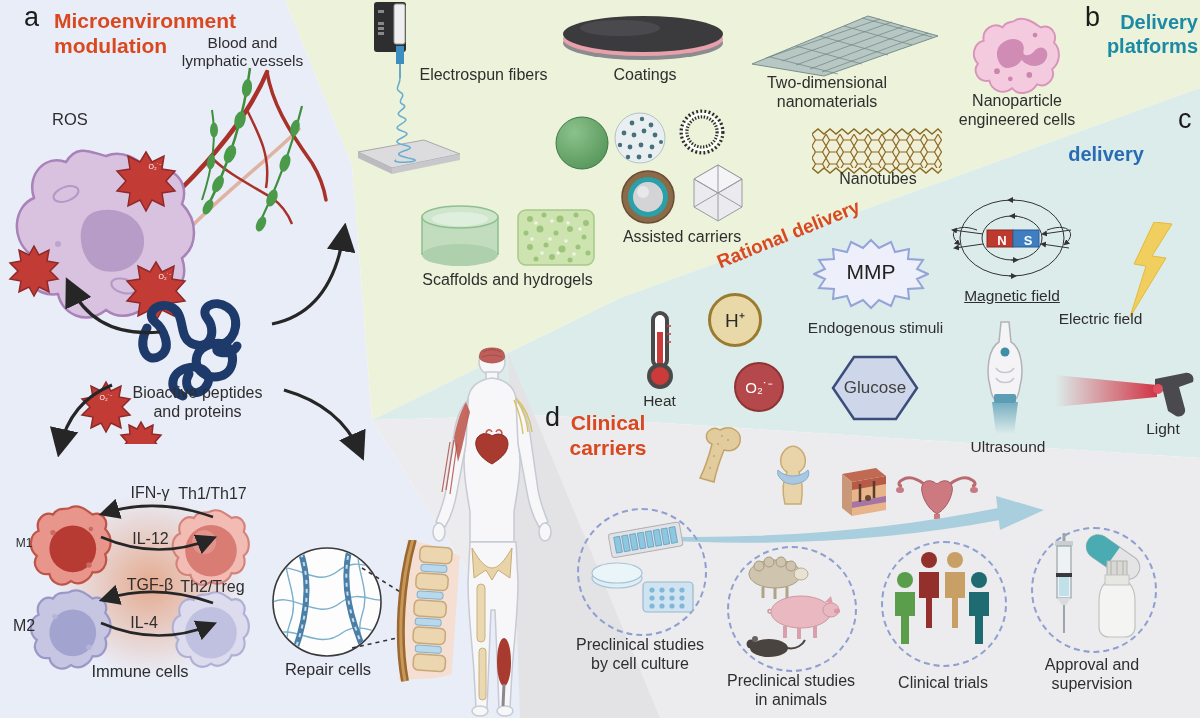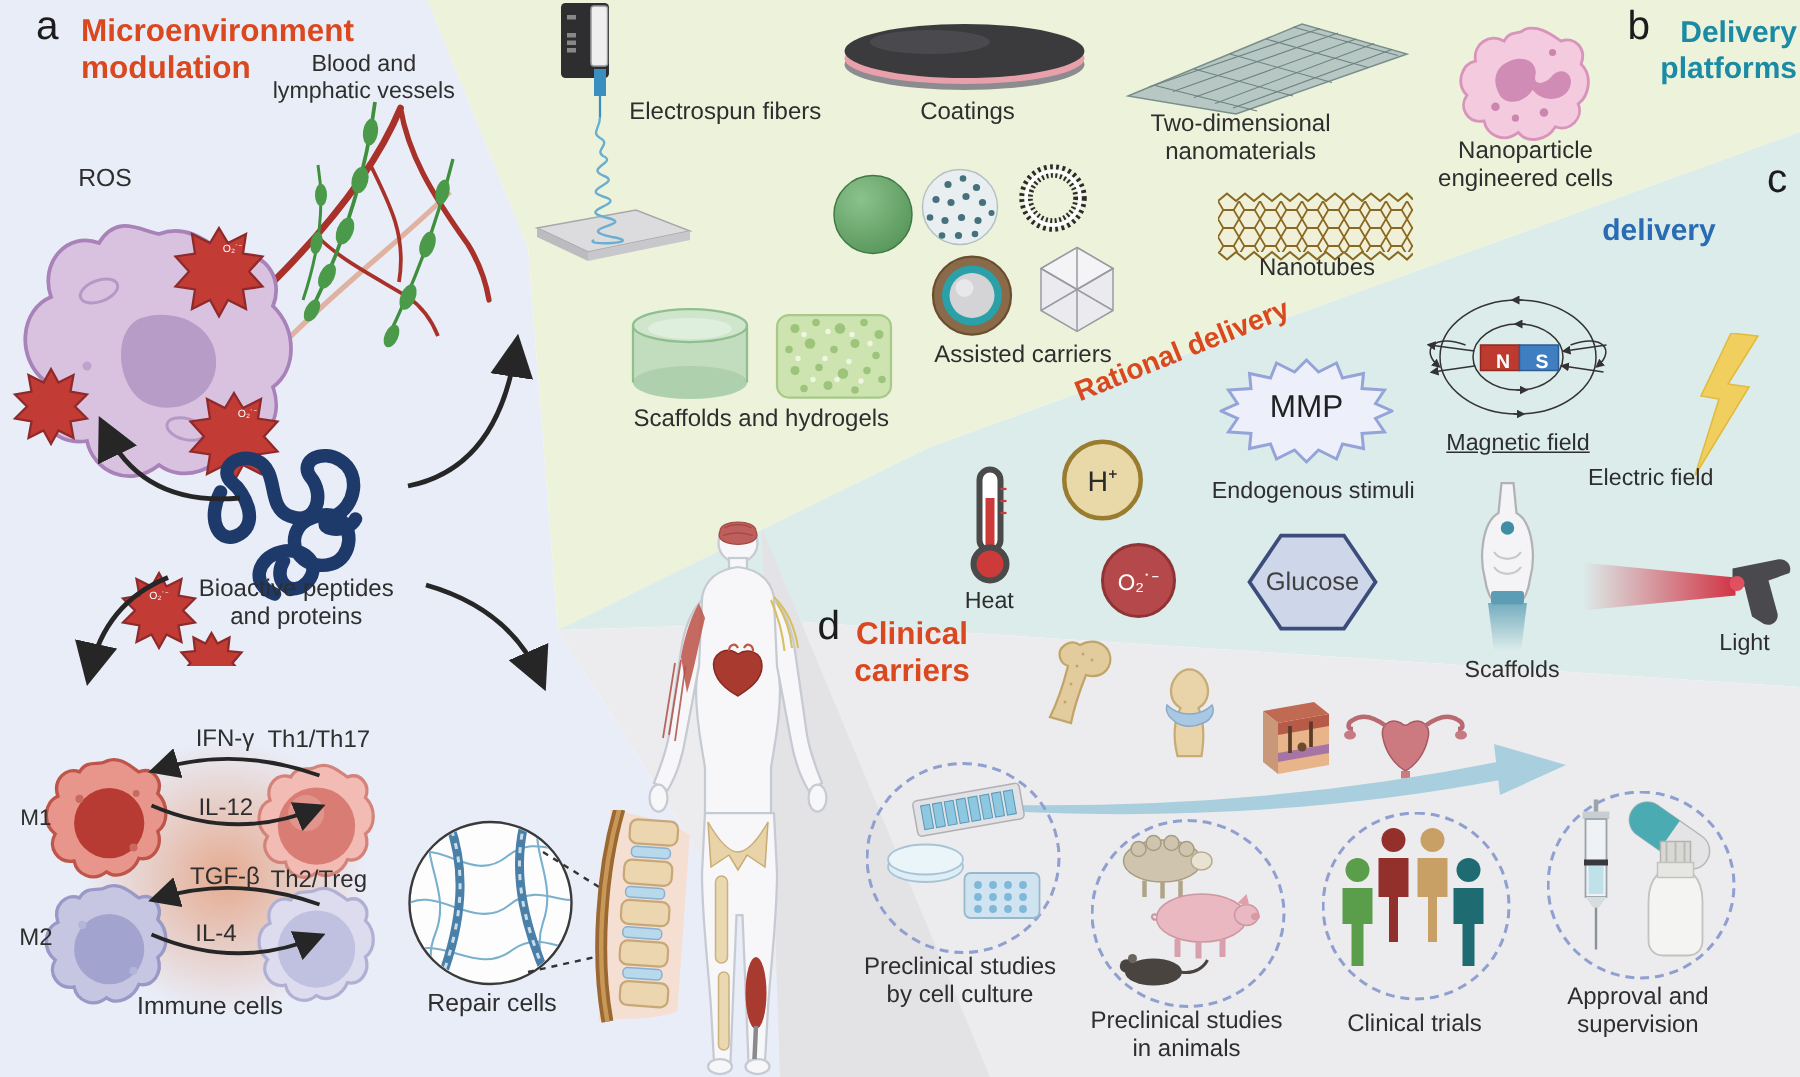--- a/index.html
+++ b/index.html
@@ -142,21 +142,21 @@
     <g fill="none" stroke="#262626" stroke-width="2.6">
       <path d="M118,22 Q62,2 10,18" marker-end="url(#ahB)"></path>
       <path d="M6,42 Q62,66 116,44" marker-end="url(#ahB)"></path>
       <path d="M118,108 Q62,88 10,104" marker-end="url(#ahB)"></path>
       <path d="M6,128 Q62,152 116,130" marker-end="url(#ahB)"></path>
     </g>
   </svg>
 
   <div class="lbl" style="left:110px;top:484px;width:80px;font-size:16px;">IFN-γ</div>
   <div class="lbl" style="left:170px;top:485px;width:85px;font-size:16px;">Th1/Th17</div>
-  <div class="lbl" style="left:4px;top:537px;width:40px;font-size:15px;">M1</div>
+  <div class="lbl" style="left:4px;top:537px;width:40px;font-size:12px;">M1</div>
   <div class="lbl" style="left:118px;top:530px;width:65px;font-size:16px;">IL-12</div>
   <div class="lbl" style="left:112px;top:576px;width:76px;font-size:16px;">TGF-β</div>
   <div class="lbl" style="left:170px;top:578px;width:85px;font-size:16px;">Th2/Treg</div>
   <div class="lbl" style="left:4px;top:617px;width:40px;font-size:16px;">M2</div>
   <div class="lbl" style="left:114px;top:614px;width:60px;font-size:16px;">IL-4</div>
   <div class="lbl" style="left:80px;top:662px;width:120px;font-size:16.5px;">Immune cells</div>
 
   <svg class="abs" style="left:268px;top:543px;" width="118" height="118" viewBox="0 0 118 118">
     <defs>
         <clipPath id="repClip">
@@ -450,21 +450,21 @@
         <stop offset="1" stop-color="#5b9db5" stop-opacity="0"></stop>
       </linearGradient>
     </defs>
     <polygon points="14,82 40,82 36,114 18,114" fill="url(#usBeam)"></polygon>
     <path d="M23,2 L31,2 L33,22 C44,28 46,52 42,66 C41,74 38,80 35,82 L19,82 C16,80 13,74 12,66 C8,52 10,28 21,22 Z" fill="#f4f4f6" stroke="#b2b2b6" stroke-width="1.5"></path>
     <rect x="16" y="74" width="22" height="9" rx="2" fill="#5b9db5"></rect>
     <circle cx="27" cy="32" r="4.5" fill="#3f8ea6"></circle>
     <path d="M18,48 C22,54 32,54 36,48" fill="none" stroke="#c8c8cc" stroke-width="1.5"></path>
     <path d="M18,58 C22,64 32,64 36,58" fill="none" stroke="#c8c8cc" stroke-width="1.5"></path>
   </svg>
-  <div class="lbl" style="left:958px;top:438px;width:100px;">Scaffolds</div>
+  <div class="lbl" style="left:958px;top:438px;width:100px;">Ultrasound</div>
 
   <svg class="abs" style="left:1055px;top:365px;" width="142" height="58" viewBox="0 0 142 58">
     <defs>
       <linearGradient id="beam" x1="0" y1="0" x2="1" y2="0">
         <stop offset="0" stop-color="#d02a3c" stop-opacity="0"></stop>
         <stop offset="1" stop-color="#d02a3c" stop-opacity=".95"></stop>
       </linearGradient>
     </defs>
     <polygon points="0,10 102,20 102,32 0,42" fill="url(#beam)"></polygon>
     <path d="M100,14 L130,8 C136,7 140,12 138,17 L124,22 L130,44 C131,49 126,53 121,51 L113,46 L108,26 L100,28 Z" fill="#4a4a4e"></path>

